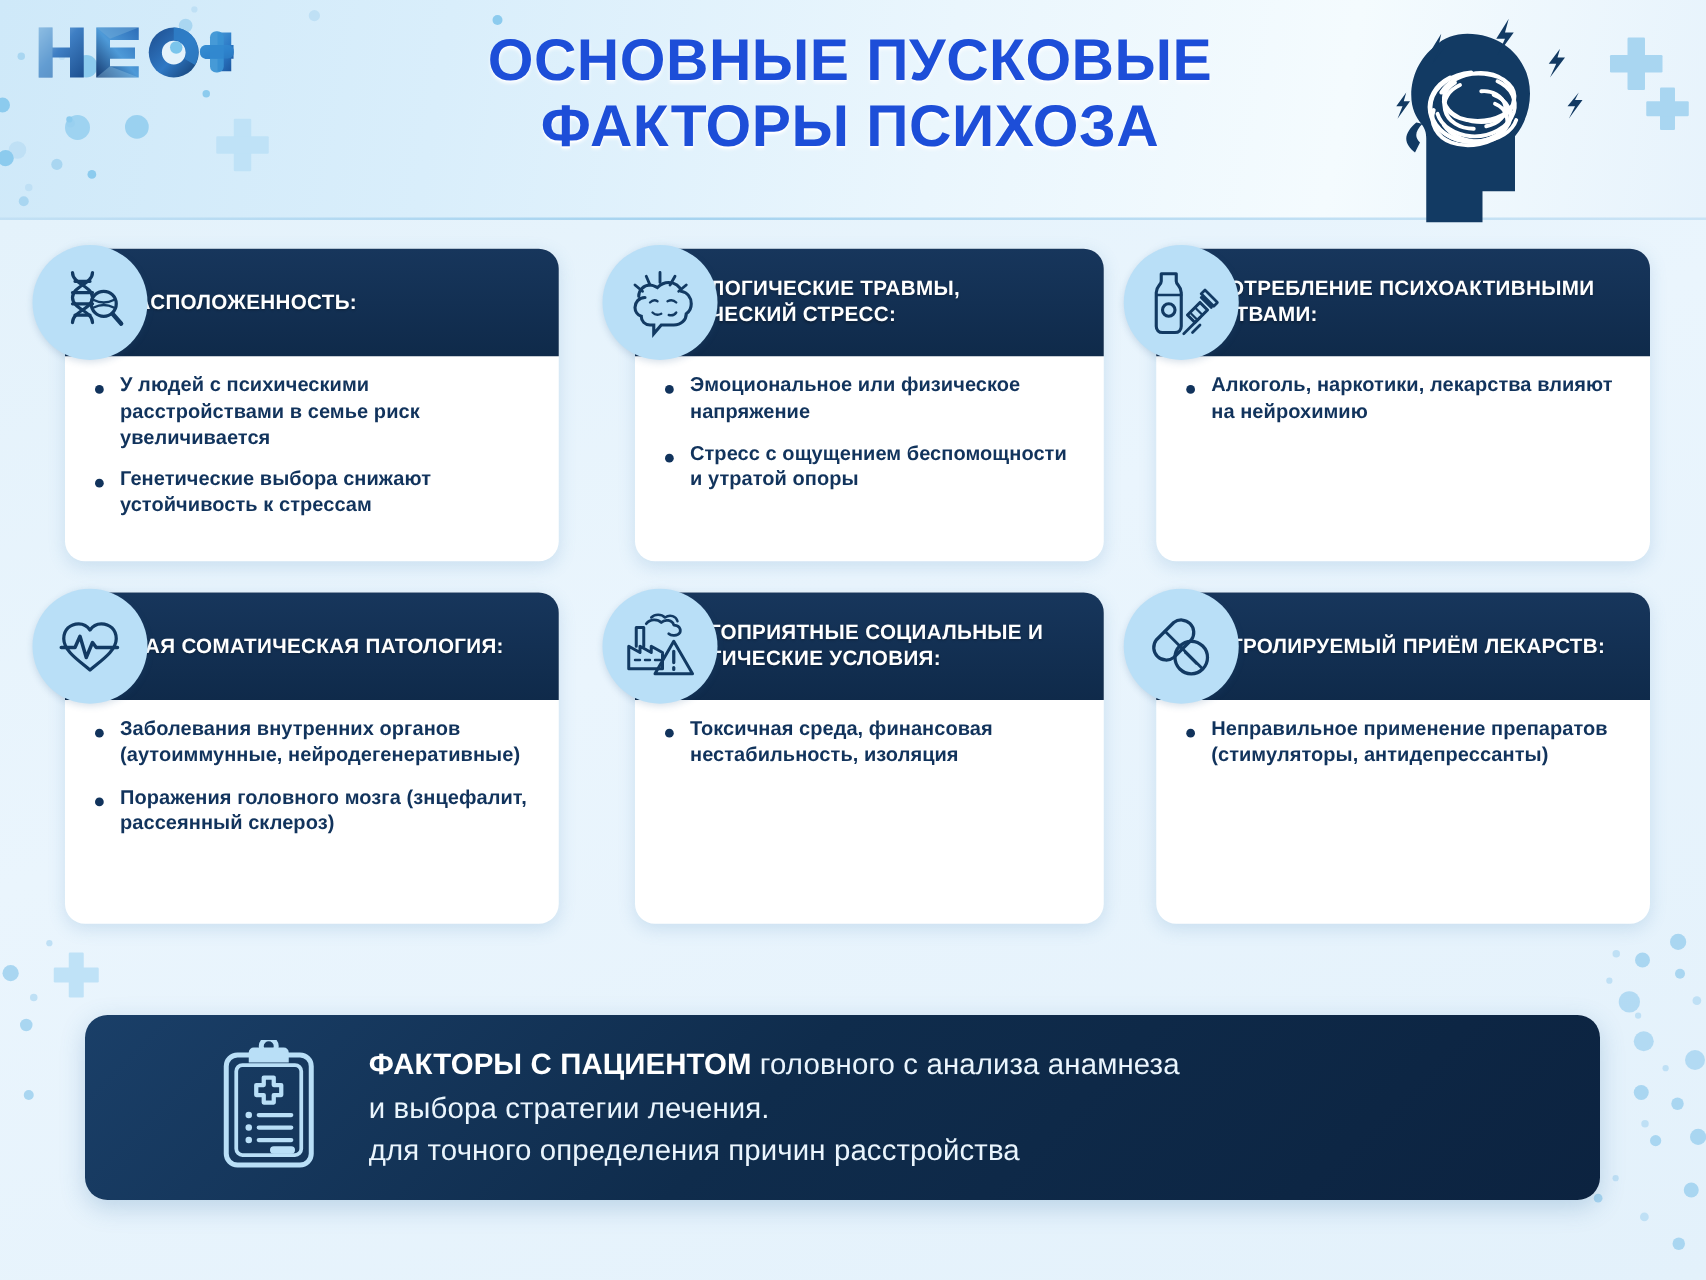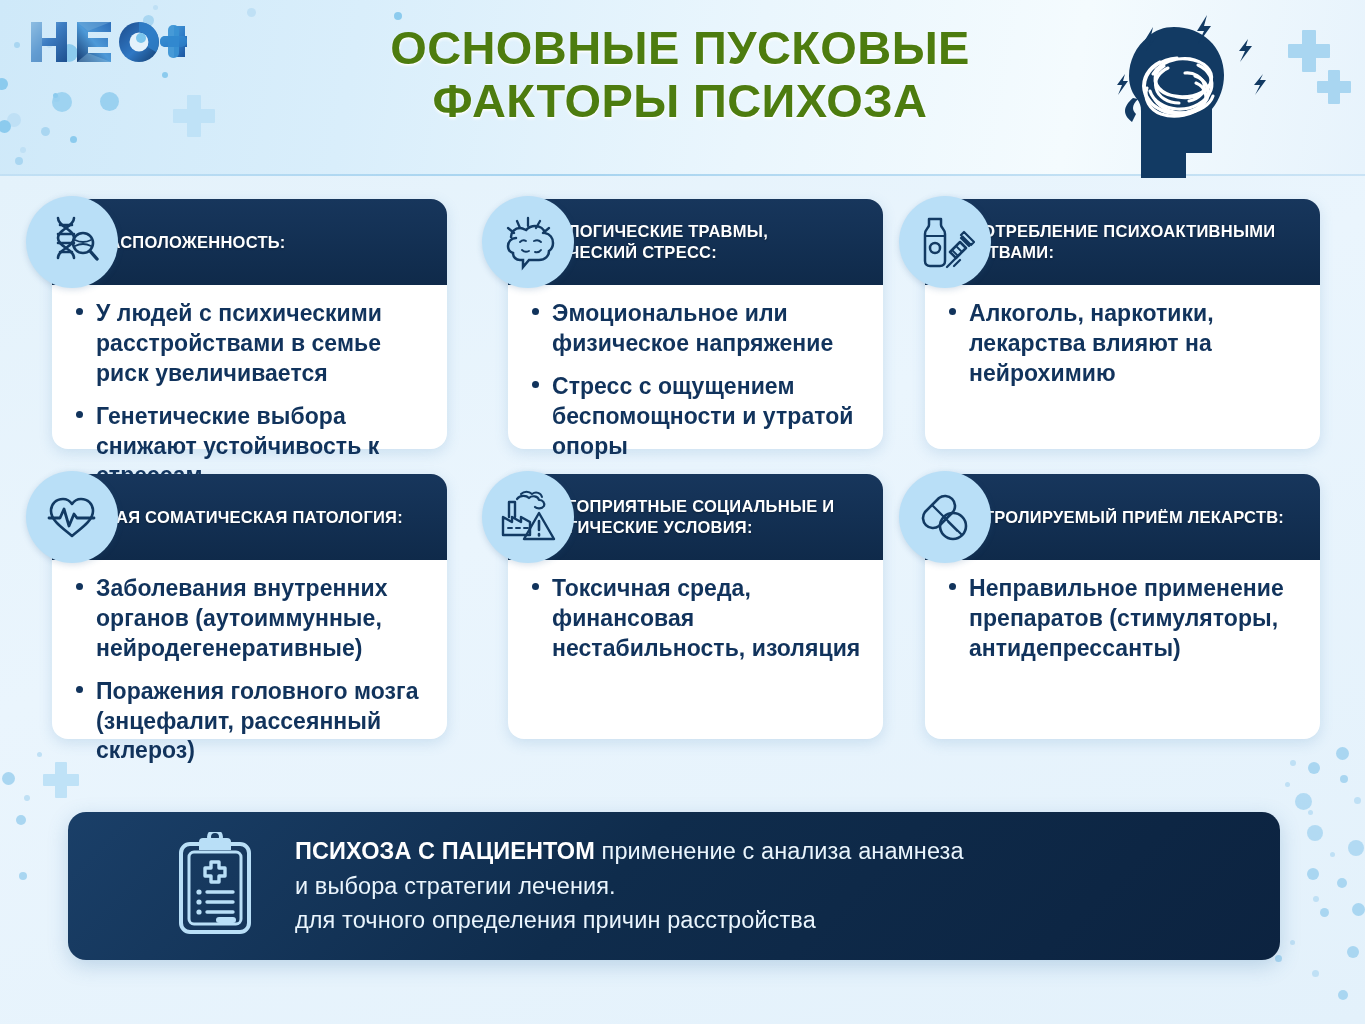--- a/index.html
+++ b/index.html
@@ -31,21 +31,21 @@
   .plus{position:absolute;pointer-events:none;}
   .plus i{position:absolute;background:#bfe2f7;display:block;border-radius:1px;}
 
   
   .logo{position:absolute;left:27px;top:18px;width:160px;height:52px;}
   .logo svg{display:block;}
 
   
   .title{
     position:absolute;left:330px;top:22px;width:700px;text-align:center;
-    color:#4d7c0f;font-weight:bold;font-size:47px;line-height:1.12;
+    color:#1d4ed8;font-weight:bold;font-size:47px;line-height:1.12;
     letter-spacing:.4px;
     text-shadow:0 2px 3px rgba(255,255,255,.85), 0 1px 0 rgba(255,255,255,.9);
   }
   .title .l{display:block;white-space:nowrap;}
 
   
   .headart{position:absolute;left:1085px;top:2px;width:215px;height:176px;}
 
   
   .grid{position:absolute;left:0;top:190px;width:1365px;}
@@ -74,21 +74,21 @@
     display:flex;align-items:center;justify-content:center;
     box-shadow:0 2px 6px rgba(40,90,140,.18);
   }
   .icon-circle svg{display:block;}
   .head-pad{ padding-left:92px; }
 
   .card-body{padding:14px 18px 16px 18px;}
   ul.bullets{list-style:none;margin:0;padding:0;}
   ul.bullets li{
     position:relative;padding-left:26px;margin-bottom:13px;
-    color:#11335c;font-size:23px;font-weight:bold;line-height:1.30;
+    color:#11335c;font-size:16px;font-weight:bold;line-height:1.30;
     letter-spacing:.05px;
   }
   ul.bullets li:last-child{margin-bottom:0;}
   ul.bullets li:before{
     content:"";position:absolute;left:6px;top:9px;width:7px;height:7px;
     border-radius:50%;background:#11335c;
   }
 
   
   .banner{
@@ -395,20 +395,20 @@
         <path d="M38 30 h8 v6 h6 v8 h-6 v6 h-8 v-6 h-6 v-8 h6 Z" stroke-width="3.4"></path>
         <circle cx="26" cy="60" r="2.6" fill="#b9dff7" stroke="none"></circle>
         <circle cx="26" cy="70" r="2.6" fill="#b9dff7" stroke="none"></circle>
         <circle cx="26" cy="80" r="2.6" fill="#b9dff7" stroke="none"></circle>
         <path d="M34 60 h26 M34 70 h26 M34 80 h26" stroke-width="3.4"></path>
         <path d="M46 88 h14" stroke-width="6"></path>
       </svg>
     </div>
     <div class="btext">
       <div>
-        <b>ПСИХОЗА С ПАЦИЕНТОМ</b><span> применение с анализа анамнеза</span>
+        <b>ФАКТОРЫ С ПАЦИЕНТОМ</b><span> головного с анализа анамнеза</span>
       </div>
       <div>и выбора стратегии лечения.</div>
       <div>для точного определения причин расстройства</div>
     </div>
   </div>
 
 </div>
 
 </body></html>

